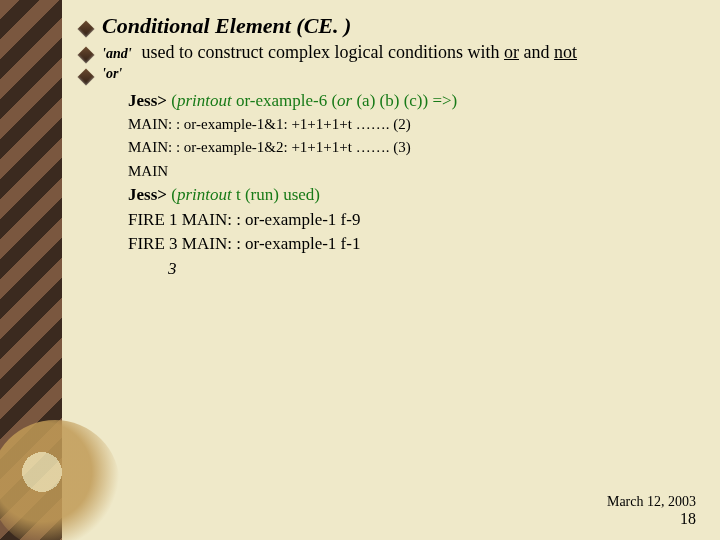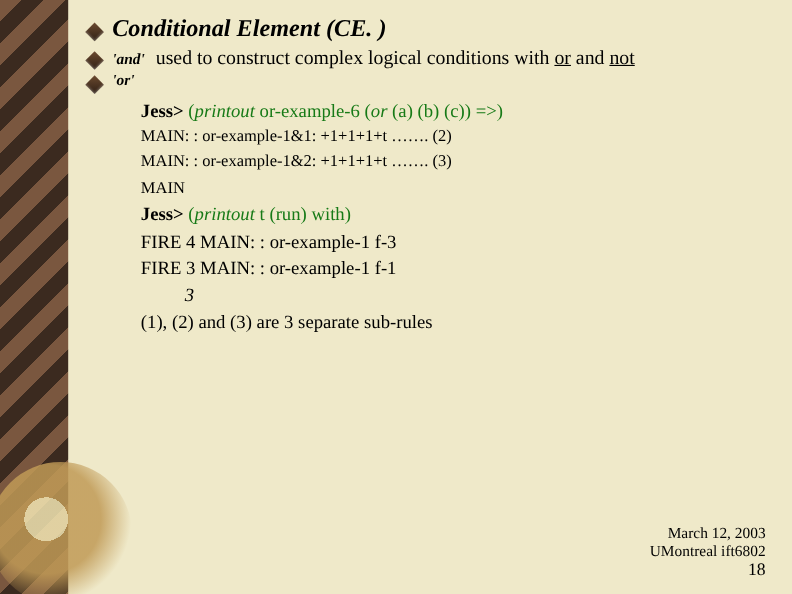--- a/index.html
+++ b/index.html
@@ -84,28 +84,26 @@
 
   <div class="code">
     <div>
       <span class="j">Jess&gt; </span><span class="g">(</span><span class="gi">printout</span><span class="g"> or-example-6 (</span><span class="gi">or</span><span class="g"> (a) (b) (c)) =&gt;)</span>
     </div>
     <div class="small">MAIN: : or-example-1&amp;1: +1+1+1+t   ……. (2)</div>
     <div class="small">MAIN: : or-example-1&amp;2: +1+1+1+t   ……. (3)</div>
     <div class="small">MAIN</div>
 
     <div>
-      <span class="j">Jess&gt; </span><span class="g">(</span><span class="gi">printout </span><span class="g">t (run) with)</span>
+      <span class="j">Jess&gt; </span><span class="g">(</span><span class="gi">printout </span><span class="g">t (run) used)</span>
     </div>
 
-    <div>FIRE 4 MAIN: : or-example-1 f-3</div>
+    <div>FIRE 1 MAIN: : or-example-1 f-9</div>
     <div>FIRE 3 MAIN: : or-example-1 f-1</div>
     <div class="num3">3</div>
-    <div>(1), (2) and (3) are 3 separate sub-rules</div>
   </div>
 
 </div>
 
 <div class="footer">
   <span>March 12, 2003</span>
-  <span>UMontreal ift6802</span>
   <span class="pgno">18</span>
 </div>
 
 </body></html>

